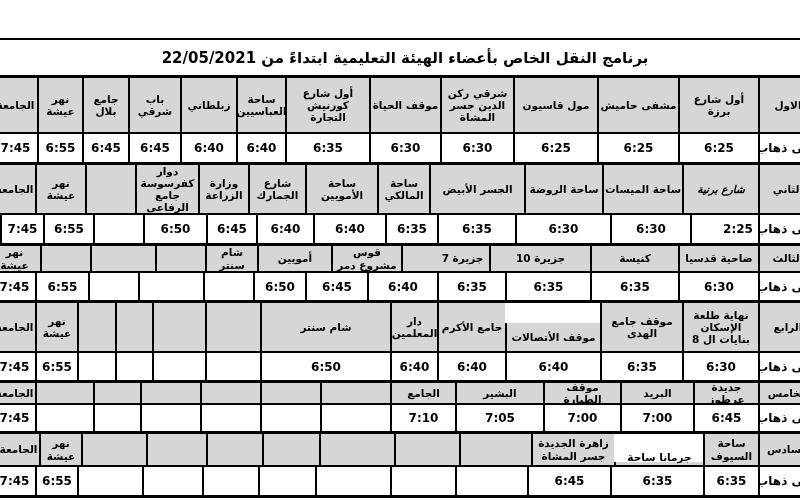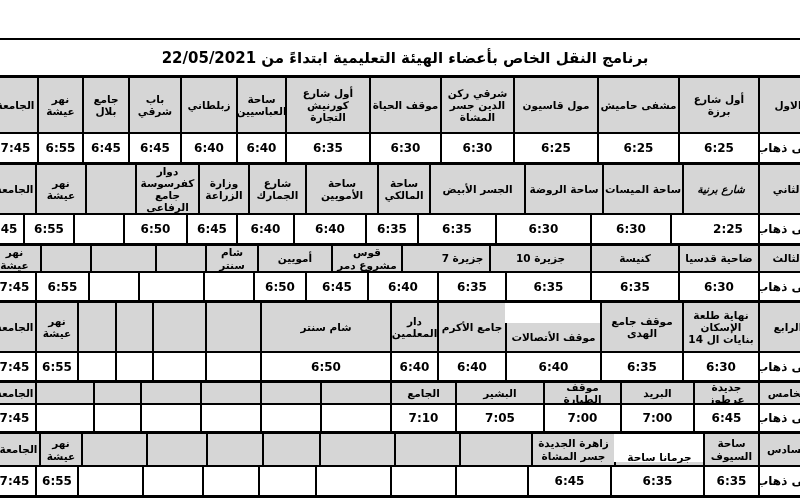--- a/index.html
+++ b/index.html
@@ -77,21 +77,21 @@
             <div class="cell" style="width: 72px;">ساحة الأمويين</div>
             <div class="cell" style="width: 57px; text-align: center;">شارع الجمارك</div>
             <div class="cell" style="width: 50px;">وزارة الزراعة</div>
             <div class="cell" style="width: 63px;">دوار كفرسوسة جامع الرفاعي</div>
             <div class="cell" style="width: 50px;"></div>
             <div class="cell" style="width: 50px;">نهر عيشة</div>
             <div class="cell" style="width: 43px;">الجامعة</div>
           </div>
           <div class="row time-row" style="height: 28px;">
             <div class="cell nowrap" style="width: 60px;">أولى ذهاب</div>
-            <div class="cell nowrap" style="width: 88px; padding-left: 27px;">2:25</div>
+            <div class="cell nowrap" style="width: 68px; padding-left: 27px;">2:25</div>
             <div class="cell nowrap" style="width: 80px;">6:30</div>
             <div class="cell nowrap" style="width: 95px;">6:30</div>
             <div class="cell nowrap" style="width: 78px;">6:35</div>
             <div class="cell nowrap" style="width: 52px;">6:35</div>
             <div class="cell nowrap" style="width: 72px;">6:40</div>
             <div class="cell nowrap" style="width: 57px;">6:40</div>
             <div class="cell nowrap" style="width: 50px;">6:45</div>
             <div class="cell nowrap" style="width: 63px;">6:50</div>
             <div class="cell nowrap" style="width: 50px;"></div>
             <div class="cell nowrap" style="width: 50px;">6:55</div>
@@ -126,21 +126,21 @@
             <div class="cell nowrap" style="width: 50px;"></div>
             <div class="cell nowrap" style="width: 65px;"></div>
             <div class="cell nowrap" style="width: 50px;"></div>
             <div class="cell nowrap" style="width: 53px;">6:55</div>
             <div class="cell nowrap" style="width: 43px;">7:45</div>
           </div>
         </div>
         <div class="group">
           <div class="row header-row" style="height: 50px;">
             <div class="cell nowrap" style="width: 60px;">الرابع</div>
-            <div class="cell" style="width: 76px;">نهاية طلعة الإسكان بنايات ال 14</div>
+            <div class="cell" style="width: 76px;">نهاية طلعة الإسكان بنايات ال 8</div>
             <div class="cell" style="width: 82px;">موقف جامع الهدى</div>
             <div class="cell" style="width: 95px; margin-top: 20px;">موقف الأتصالات</div>
             <div class="cell" style="width: 68px;">جامع الأكرم</div>
             <div class="cell" style="width: 47px;">دار المعلمين</div>
             <div class="cell" style="width: 130px;">شام سنتر</div>
             <div class="cell" style="width: 55px;"></div>
             <div class="cell" style="width: 53px;"></div>
             <div class="cell" style="width: 37px;"></div>
             <div class="cell" style="width: 38px;"></div>
             <div class="cell" style="width: 42px;">نهر عيشة</div>

